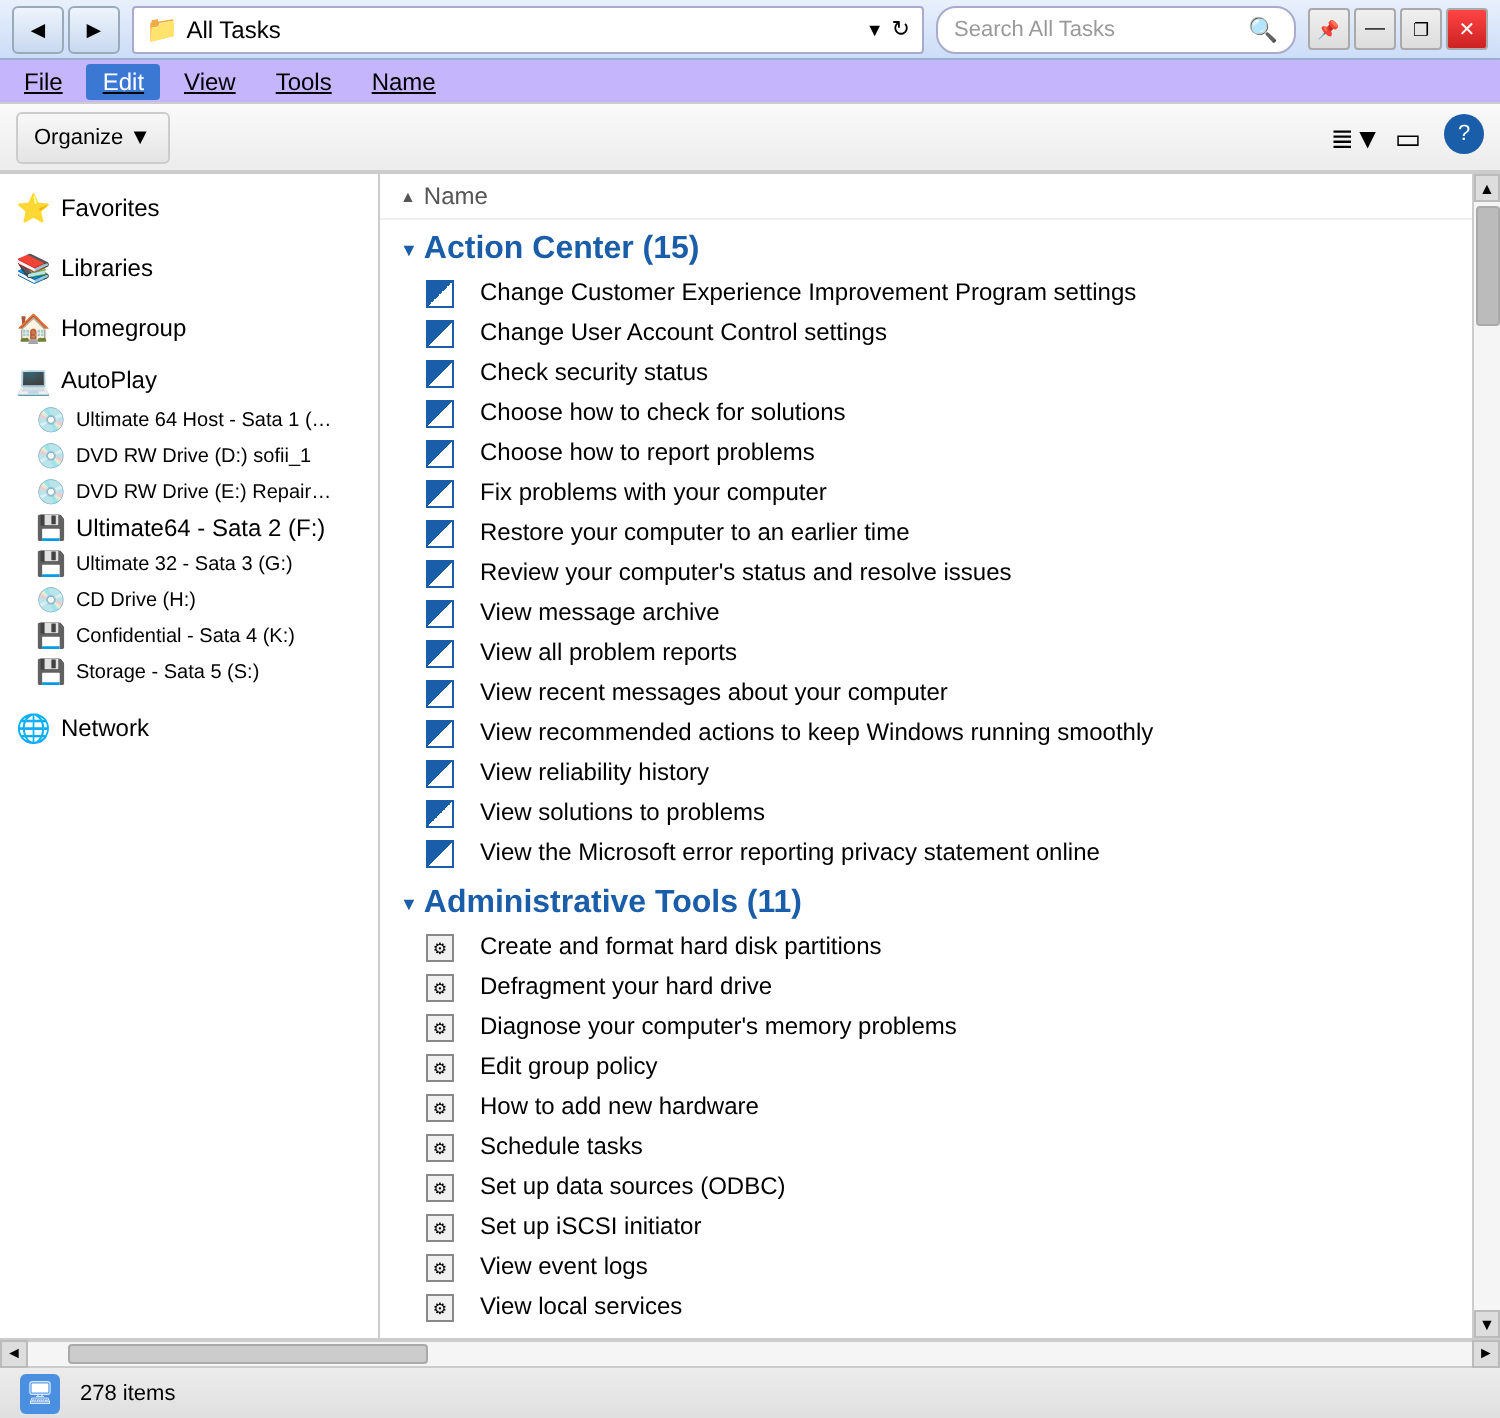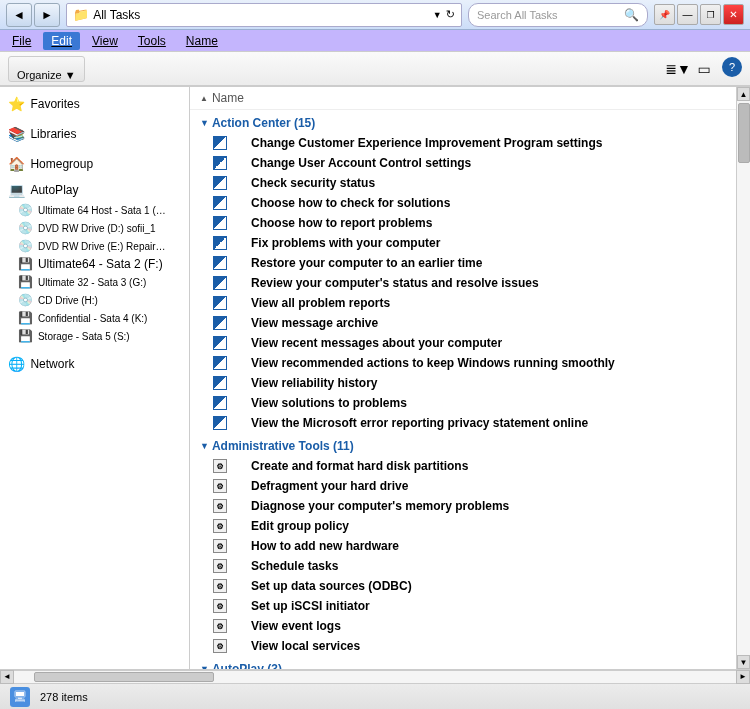--- a/index.html
+++ b/index.html
@@ -78,21 +78,21 @@
       background: linear-gradient(to bottom, #fafafa, #ececec);
       border-bottom: 1px solid #ccc;
       display: flex; align-items: center;
       padding: 0 8px; gap: 4px;
     }
     .toolbar-btn {
       height: 26px; padding: 0 8px;
       background: linear-gradient(to bottom, #f8f8f8, #e4e4e4);
       border: 1px solid #ccc; border-radius: 3px;
       cursor: pointer; font-size: 11px;
-      display: flex; align-items: flex-end; gap: 3px;
+      display: flex; align-items: center; gap: 3px;
     }
     .toolbar-icons { display: flex; gap: 2px; margin-left: auto; }
     .toolbar-icon-btn {
       width: 24px; height: 24px;
       display: flex; align-items: center; justify-content: center;
       cursor: pointer; border-radius: 2px; font-size: 14px;
     }
 
     
     .sidebar {
@@ -128,35 +128,34 @@
       background: white;
       border-bottom: 1px solid #eee;
       display: flex; align-items: center;
       font-size: 12px; color: #555;
     }
 
     
     .group-header {
       display: flex; align-items: center;
       padding: 6px 10px 3px;
-      font-size: 12px; color: #1a5da8;
+      font-size: 16px; color: #1a5da8;
       font-weight: 600; cursor: pointer;
       gap: 3px;
     }
     .group-header::before {
       content: '▼';
       font-size: 9px;
       color: #1a5da8;
     }
     .content-item {
-      display: flex; align-items: center;
+      display: flex; 
       padding: 2px 22px;
-      gap: 23px; cursor: pointer;
+      gap: 12px; cursor: pointer;
       font-size: 12px;
-      font-weight: bold;
     }
     .item-icon {
       width: 16px; height: 16px;
       display: flex; align-items: center; justify-content: center;
       flex-shrink: 0;
     }
     .action-flag {
       width: 14px; height: 14px;
       background: linear-gradient(135deg, #1a5da8 50%, #fff 50%);
       border: 1px solid #1a5da8;
@@ -400,27 +399,27 @@
     <div class="content-item">
       <div class="item-icon">
           <div class="action-flag"></div>
         </div>
       <span>Review your computer's status and resolve issues</span>
     </div>
     <div class="content-item">
       <div class="item-icon">
           <div class="action-flag"></div>
         </div>
+      <span>View message archive</span>
+    </div>
+    <div class="content-item">
+      <div class="item-icon">
+          <div class="action-flag"></div>
+        </div>
       <span>View all problem reports</span>
-    </div>
-    <div class="content-item">
-      <div class="item-icon">
-          <div class="action-flag"></div>
-        </div>
-      <span>View message archive</span>
     </div>
     <div class="content-item">
       <div class="item-icon">
           <div class="action-flag"></div>
         </div>
       <span>View recent messages about your computer</span>
     </div>
     <div class="content-item">
       <div class="item-icon">
           <div class="action-flag"></div>

